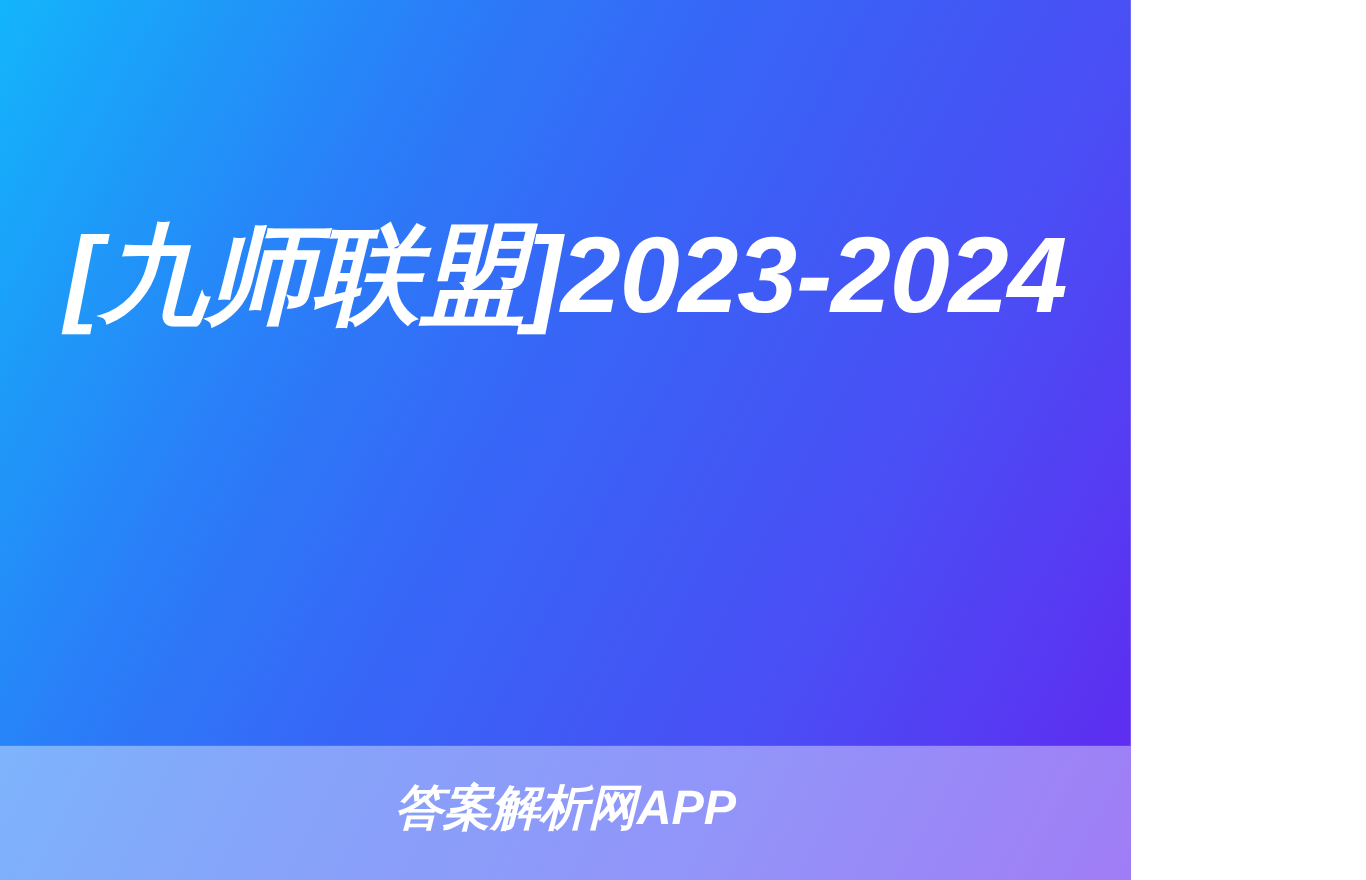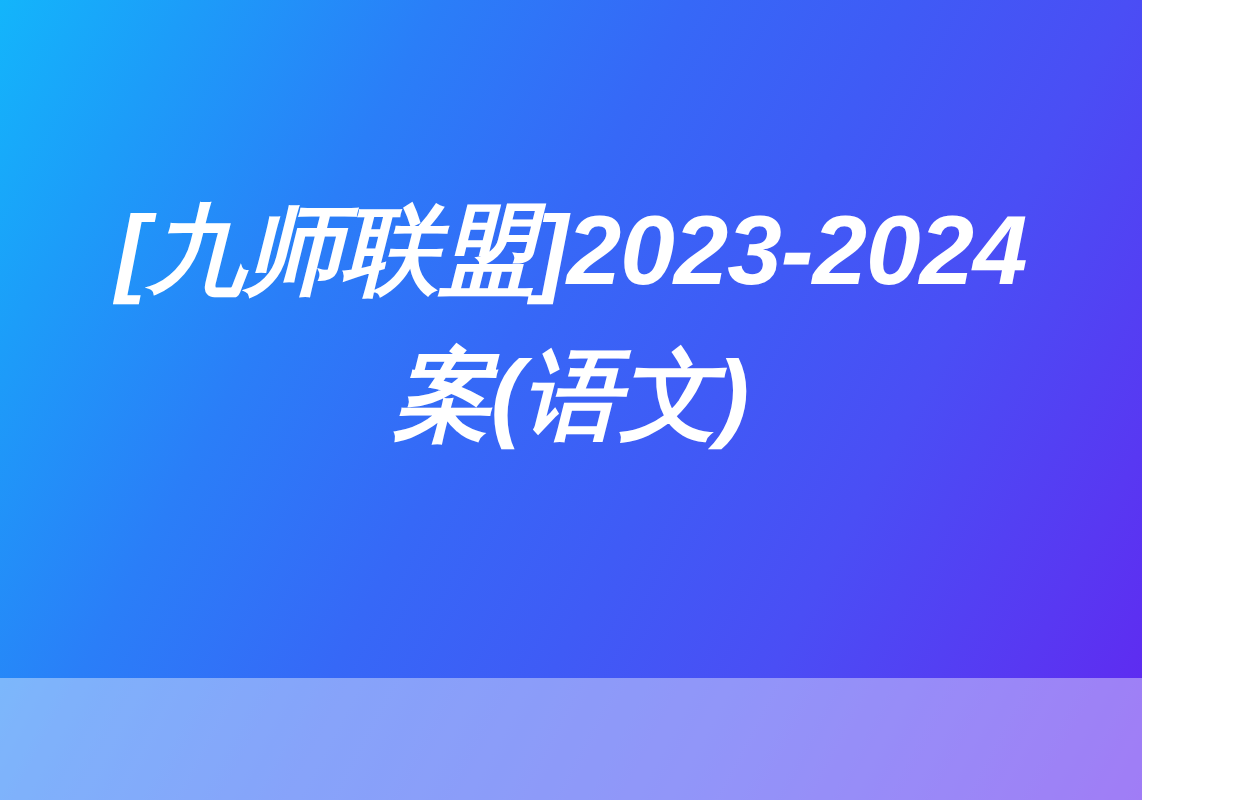--- a/index.html
+++ b/index.html
@@ -6,21 +6,21 @@
     margin: 0;
     padding: 0;
     background: #ffffff;
   }
   body {
     font-family: "Liberation Sans", sans-serif;
   }
 
   .poster {
     position: relative;
-    width: 1142px;
+    width: 1028px;
     height: 800px;
     overflow: hidden;
     
     background: linear-gradient(118deg,
         #13b5fb 0%,
         #1c9df9 12%,
         #2a7ef8 28%,
         #3668f7 44%,
         #3f5bf6 58%,
         #4a4ef5 72%,
@@ -78,19 +78,19 @@
     white-space: nowrap;
   }
 </style>
 </head>
 <body>
 
 <div class="poster">
 
   <div class="title-block">
     <span class="title-line">[九师联盟]2023-2024</span>
-    <span class="title-line">案(语文)</span>
   </div>
 
   <div class="bottom-band"></div>
 
+  <div class="watermark">答案解析网APP</div>
 
 </div>
 
 </body></html>

